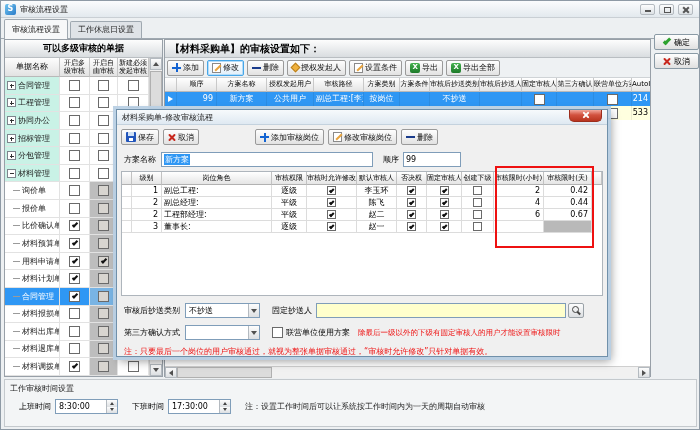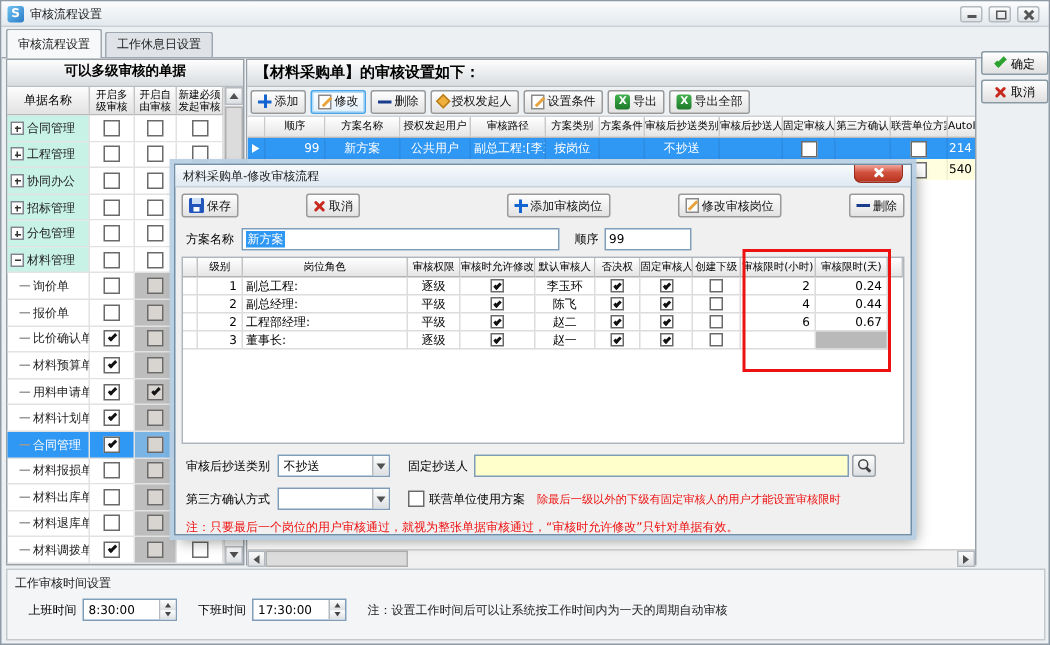--- a/index.html
+++ b/index.html
@@ -104,21 +104,21 @@
   .edit-ic::after { content:""; position:absolute; left:0.5px; top:3px; width:8px; height:2px; background:#e8a33d; transform:rotate(-45deg); }
   .save-ic { position:relative; width:10px; height:10px; background:#2255bb; border-radius:1px; }
   .save-ic::before { content:""; position:absolute; left:2px; top:0; width:6px; height:4px; background:#cfe0f5; }
   .save-ic::after { content:""; position:absolute; left:3px; bottom:1px; width:4px; height:3px; background:#fff; }
 
   
   .dialog { position:absolute; left:115px; top:108px; width:492px; height:248px; background:#f0f0f0; border:1px solid #7090aa; box-shadow:0 0 0 3px rgba(185,208,228,.95), 3px 4px 9px rgba(0,0,0,.4); z-index:10; }
   .dlg-titlebar { height:15px; background:linear-gradient(#f7fafc,#dfe9f2); border-bottom:1px solid #c4d2de; display:flex; align-items:center; padding-left:5px; position:relative; }
   .dlg-title { font-size:8px; color:#222; }
   .dlg-close { position:absolute; top:0; right:5px; width:33px; height:12px; background:linear-gradient(#f2a79c,#d2523f 45%,#b8341f); border:1px solid #9c2d1c; border-top:none; border-radius:0 0 5px 5px; display:flex; align-items:center; justify-content:center; }
-  .dlg-toolbar { display:flex; align-items:center; gap:16px; margin:3px 4px 0 4px; height:18px;justify-content:space-between; }
+  .dlg-toolbar { display:flex; align-items:center; gap:4px; margin:3px 4px 0 4px; height:18px; }
   .plan-line { display:flex; align-items:center; margin:5px 0 0 7px; height:16px; font-size:8px; }
   .plan-line label { flex:none; }
   .input { height:15px; background:#fff; border:1px solid #7f9db9; display:flex; align-items:center; padding-left:2px; font-size:8px; }
   .plan-input { width:212px; margin-left:5px; }
   .sel-text { background:#2f97f4; color:#fff; padding:0 1px; }
   .ord-lab { margin-left:10px; }
   .ord-input { width:58px; margin-left:4px; }
   .dlg-grid { position:relative; margin:4px 4px 0 4px; height:125px; background:#fff; border:1px solid #aeb5bc; overflow:hidden; }
   .dhr { display:flex; height:13px; }
   .dhc { flex:none; font-size:7px; line-height:12px; text-align:center; background:linear-gradient(#fff,#e5e5e5); border-right:1px solid #c2c2c2; border-bottom:1px solid #b2b2b2; overflow:hidden; white-space:nowrap; }
@@ -555,21 +555,21 @@
           <div class="gc a-l" style="width: 50px;"></div>
           <div class="gc a-c" style="width: 36px;"></div>
           <div class="gc a-c" style="width: 30px;"></div>
           <div class="gc a-c" style="width: 50px;"></div>
           <div class="gc a-c" style="width: 42px;"></div>
           <div class="gc a-c" style="width: 35px;"></div>
           <div class="gc a-c" style="width: 37px;"></div>
           <div class="gc a-c" style="width: 38px;">
             <span class="cbx"></span>
           </div>
-          <div class="gc a-r" style="width: 20px;">540</div>
+          <div class="gc a-r" style="width: 20px;">533</div>
         </div>
       </div>
     <div class="h-scroll">
       <div class="hs-btn">
           <span class="tri-lf"></span>
         </div>
       <div class="hs-thumb"></div>
       <div class="hs-track"></div>
       <div class="hs-btn">
           <span class="tri-rt"></span>
@@ -689,21 +689,21 @@
           </div>
           <div class="dc a-c" style="width: 35px;">
             <span class="cbx on">
               <i class="tick"></i>
             </span>
           </div>
           <div class="dc a-c" style="width: 32px;">
             <span class="cbx"></span>
           </div>
           <div class="dc a-r" style="width: 50px;">2</div>
-          <div class="dc a-r" style="width: 48px;">0.24</div>
+          <div class="dc a-r" style="width: 48px;">0.42</div>
         </div>
         <div class="drow">
           <div class="dc" style="width: 10px;"></div>
           <div class="dc a-r" style="width: 30px;">2</div>
           <div class="dc a-l" style="width: 110px;">副总经理:</div>
           <div class="dc a-c" style="width: 35px;">平级</div>
           <div class="dc a-c" style="width: 50px;">
             <span class="cbx on">
               <i class="tick"></i>
             </span>

